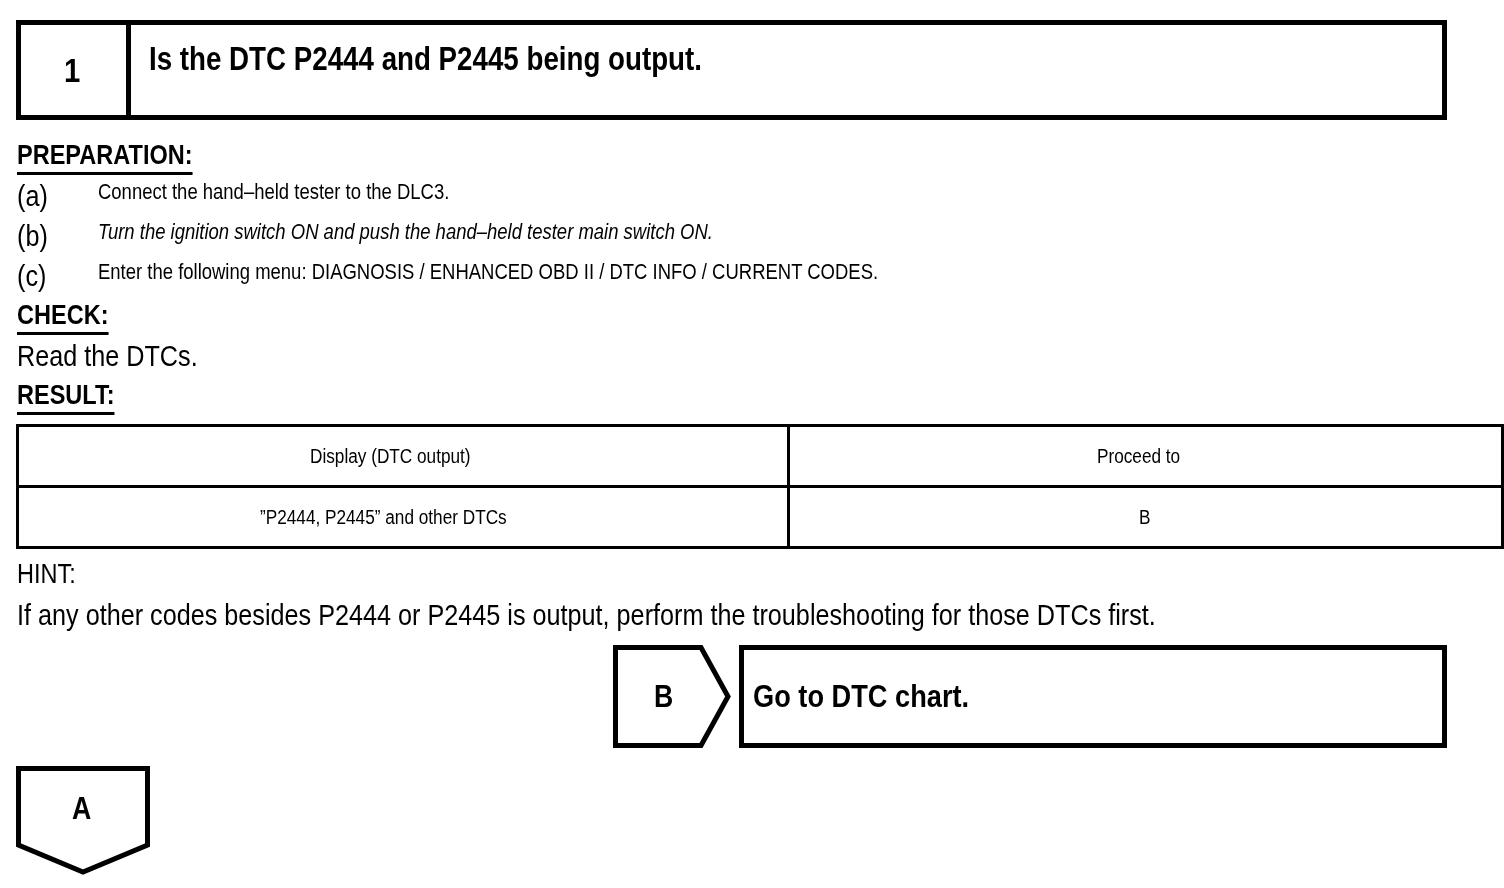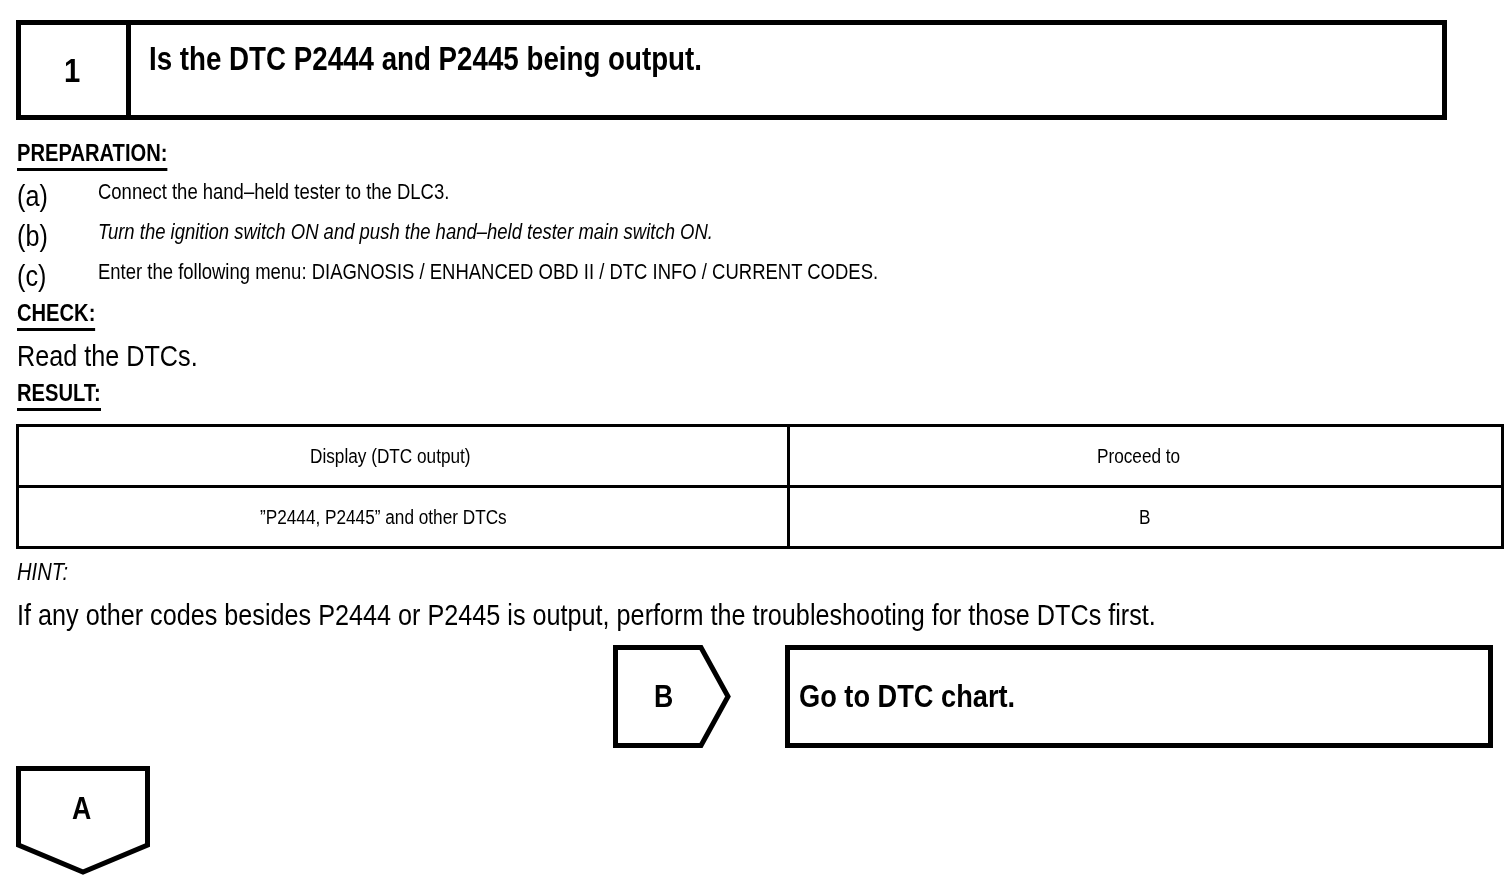--- a/index.html
+++ b/index.html
@@ -65,21 +65,21 @@
   }
   #step-title-cell .cond {
     font-size: 33px;
     font-weight: bold;
     transform: scaleX(0.84);
   }
 
   
   .sec-head {
     position: absolute;
-    font-size: 24px;
+    font-size: 28px;
     font-weight: bold;
     left: 17px;
     text-align: center;
   }
   .sec-head .cond {
     transform: scaleX(0.84);
     border-bottom: 3px solid #000;
     padding-bottom: 1px;
   }
   .sec-head.nounderline .cond {
@@ -157,21 +157,20 @@
     position: absolute;
     left: 739px;
     top: 645px;
     width: 708px;
     height: 103px;
     box-sizing: border-box;
     border: 5px solid #000;
     display: flex;
     align-items: center;
     padding-left: 9px;
-    margin-left: 46px;
   }
   #goto-box .cond {
     font-size: 32px;
     font-weight: bold;
     transform: scaleX(0.85);
   }
 
   
   #a-connector {
     position: absolute;
@@ -261,21 +260,21 @@
       <td>
         <span class="cond">”P2444, P2445” and other DTCs</span>
       </td>
       <td>
         <span class="cond">B</span>
       </td>
     </tr>
   </tbody>
 </table>
 
-<div class="sec-head nounderline" style="top:558px;font-style:italic;">
+<div class="sec-head nounderline" style="top:558px;">
   <span class="cond">HINT:</span>
 </div>
 <div class="body-line" style="top:598px;">
   <span class="cond">If any other codes besides P2444 or P2445 is output, perform the troubleshooting for those DTCs first.</span>
 </div>
 
 <div id="b-connector">
   <svg width="118" height="103" viewBox="0 0 118 103">
     <polygon points="2.5,2.5 88,2.5 115,51.5 88,100.5 2.5,100.5" fill="#ffffff" stroke="#000000" stroke-width="5" stroke-linejoin="miter"></polygon>
   </svg>

